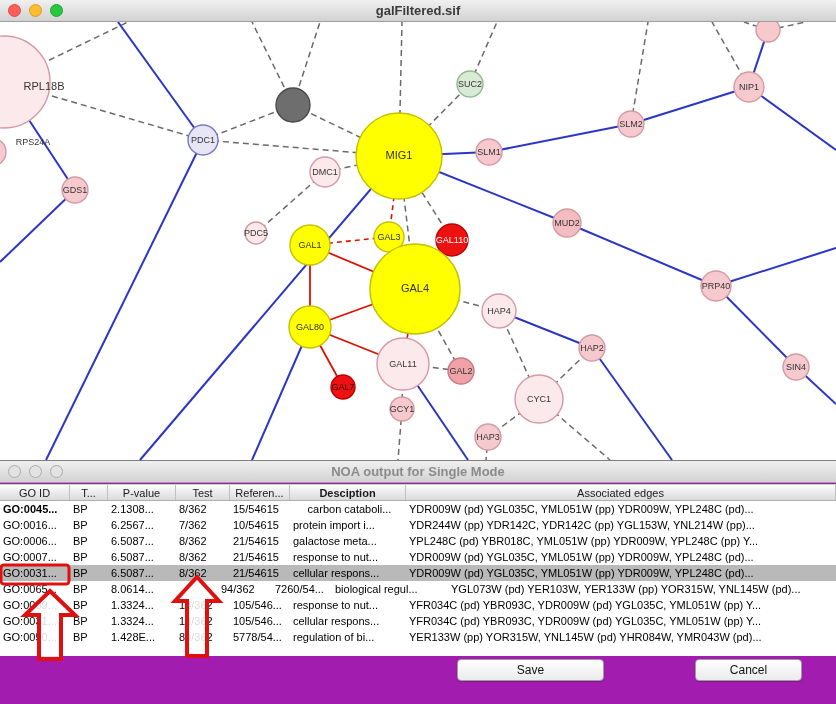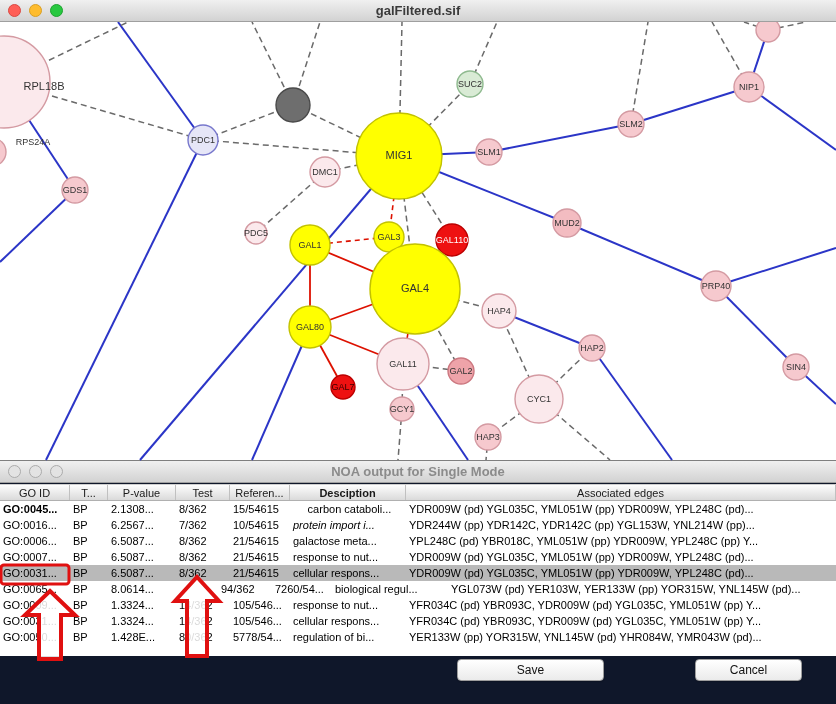--- a/index.html
+++ b/index.html
@@ -1,20 +1,20 @@
 <!DOCTYPE html>
 <html><head>
 <meta charset="utf-8">
 <style>
   html,body{margin:0;padding:0;}
   body{width:836px;height:704px;position:relative;overflow:hidden;
        font-family:"Liberation Sans",sans-serif;background:#dddddd;}
   .window{position:absolute;left:0;width:836px;}
   #net-win{top:0;height:461px;background:#ffffff;border-bottom:1px solid #7f7f7f;box-sizing:border-box;}
-  #noa-win{top:461px;height:243px;background:#0f172a;}
+  #noa-win{top:461px;height:243px;background:#a21caf;}
   .titlebar{height:22px;background:linear-gradient(#f0f0f0,#d2d2d2);border-bottom:1px solid #9f9f9f;
             position:relative;display:flex;align-items:center;justify-content:center;box-sizing:border-box;}
   .titlebar .title{font-size:13px;font-weight:bold;color:#3a3a3a;}
   .inactive .title{color:#8b8b8b;}
   .lights{position:absolute;left:8px;top:4px;display:flex;gap:8px;}
   .light{width:13px;height:13px;border-radius:50%;box-sizing:border-box;}
   .light.close{background:#ff5f57;border:1px solid #d94942;}
   .light.min{background:#febc2e;border:1px solid #d99f23;}
   .light.zoom{background:#28c840;border:1px solid #1da32f;}
   .inactive .light{background:#e3e3e3;border:1px solid #ababab;}
@@ -250,21 +250,21 @@
         <div class="cell" style="width: 60px;">15/54615</div>
         <div class="cell" style="width: 116px; text-align: center;">carbon cataboli...</div>
         <div class="cell" style="width: 430px;">YDR009W (pd) YGL035C, YML051W (pp) YDR009W, YPL248C (pd)...</div>
       </div>
       <div class="row">
         <div class="cell" style="width: 70px;">GO:0016...</div>
         <div class="cell" style="width: 38px;">BP</div>
         <div class="cell" style="width: 68px;">6.2567...</div>
         <div class="cell" style="width: 54px;">7/362</div>
         <div class="cell" style="width: 60px;">10/54615</div>
-        <div class="cell" style="width: 116px; font-style: italic;">protein import i...</div>
+        <div class="cell" style="width: 116px;">protein import i...</div>
         <div class="cell" style="width: 430px;">YDR244W (pp) YDR142C, YDR142C (pp) YGL153W, YNL214W (pp)...</div>
       </div>
       <div class="row">
         <div class="cell" style="width: 70px;">GO:0006...</div>
         <div class="cell" style="width: 38px;">BP</div>
         <div class="cell" style="width: 68px;">6.5087...</div>
         <div class="cell" style="width: 54px;">8/362</div>
         <div class="cell" style="width: 60px;">21/54615</div>
         <div class="cell" style="width: 116px;">galactose meta...</div>
         <div class="cell" style="width: 430px;">YPL248C (pd) YBR018C, YML051W (pp) YDR009W, YPL248C (pp) Y...</div>

